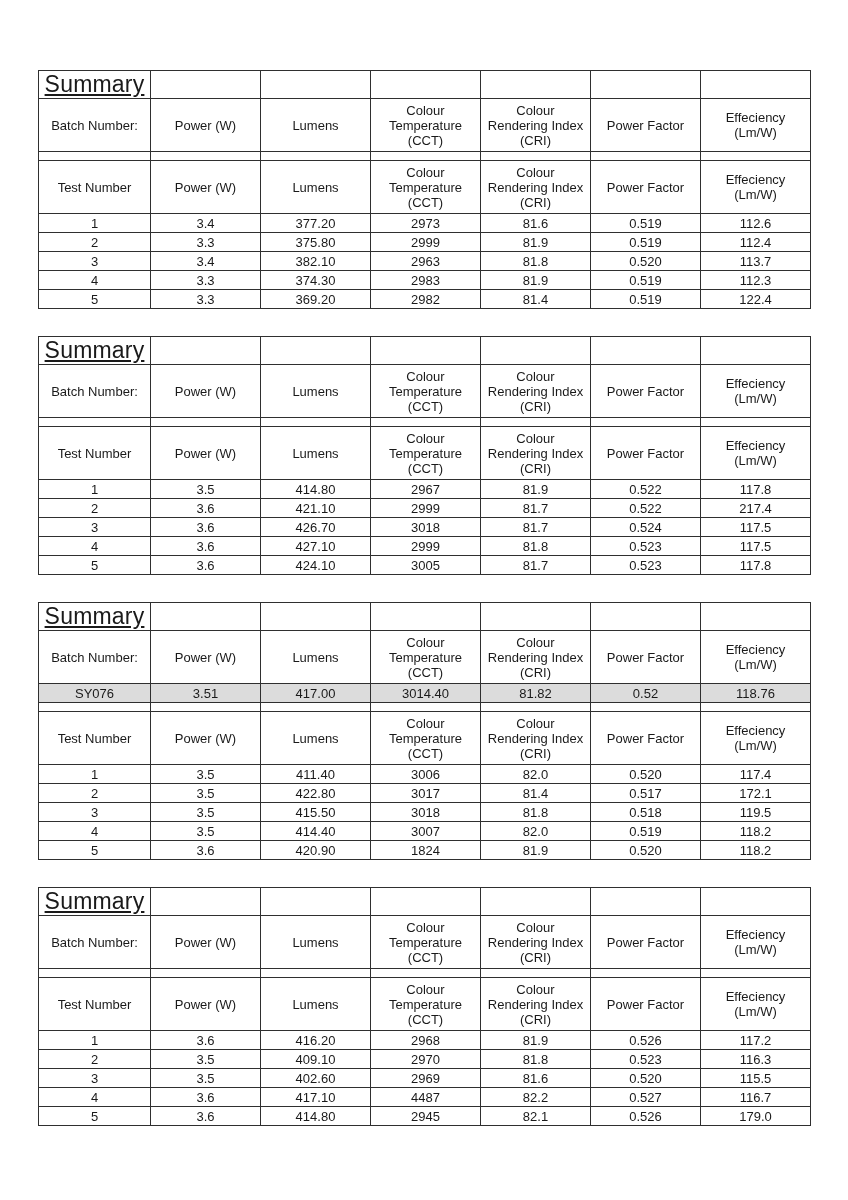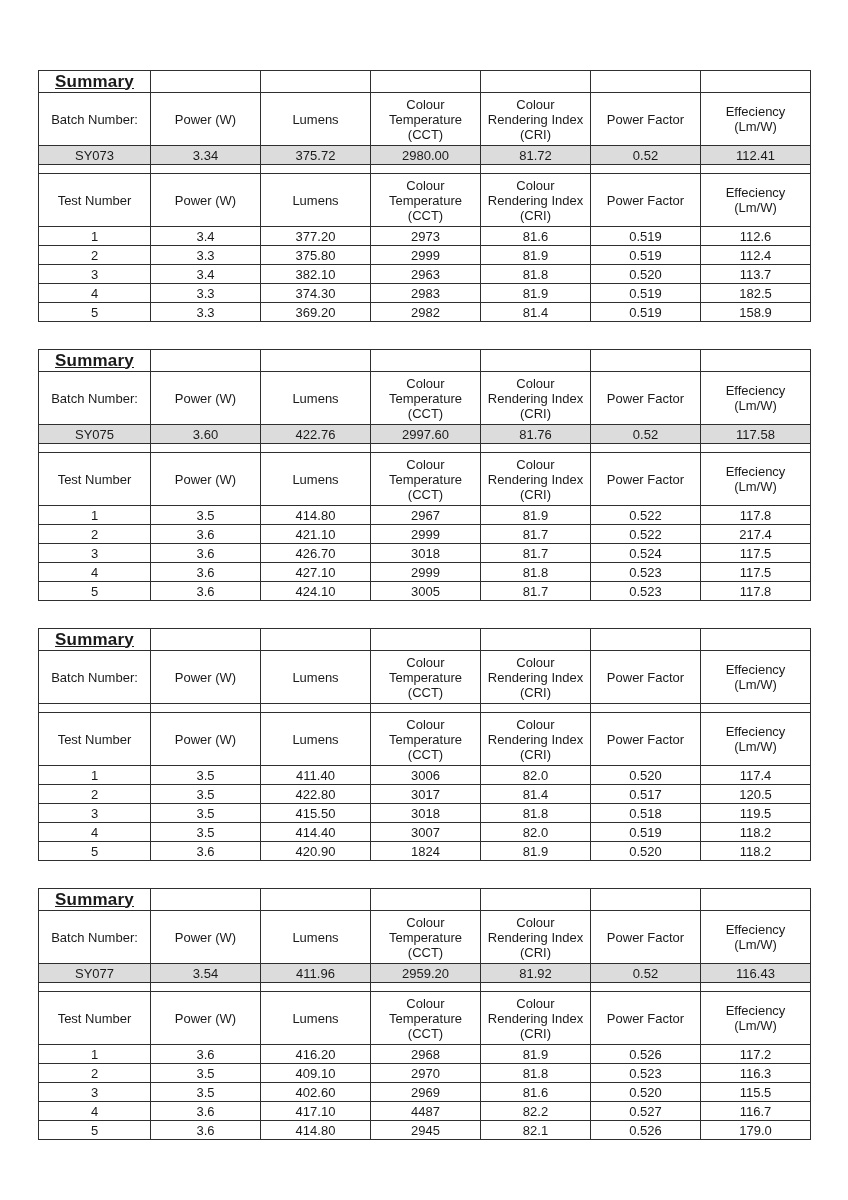--- a/index.html
+++ b/index.html
@@ -32,22 +32,22 @@
     overflow: hidden;
   }
   tr.summary-row td {
     height: 21px;
   }
   td.summary-cell {
     text-align: left;
     padding-left: 3px;
   }
   td.summary-cell span {
-    font-size: 17px;
-    font-weight: bold;
+    font-size: 23px;
+    font-weight: normal;
     text-decoration: underline;
     letter-spacing: 0.2px;
   }
   tr.header-row td {
     height: 52px;
     line-height: 15px;
     white-space: pre-line;
   }
   tr.batch-row td {
     height: 18px;
@@ -90,29 +90,20 @@
         <td>Colour
 Temperature
 (CCT)</td>
         <td>Colour
 Rendering Index
 (CRI)</td>
         <td>Power Factor</td>
         <td>Effeciency
 (Lm/W)</td>
       </tr>
-      <tr class="batch-row">
-        <td style="background: rgb(220, 220, 220);">SY073</td>
-        <td style="background: rgb(220, 220, 220);">3.34</td>
-        <td style="background: rgb(220, 220, 220);">375.72</td>
-        <td style="background: rgb(220, 220, 220);">2980.00</td>
-        <td style="background: rgb(220, 220, 220);">81.72</td>
-        <td style="background: rgb(220, 220, 220);">0.52</td>
-        <td style="background: rgb(220, 220, 220);">112.41</td>
-      </tr>
       <tr class="spacer-row">
         <td></td>
         <td></td>
         <td></td>
         <td></td>
         <td></td>
         <td></td>
         <td></td>
       </tr>
       <tr class="header-row">
@@ -156,30 +147,30 @@
         <td>0.520</td>
         <td>113.7</td>
       </tr>
       <tr class="data-row">
         <td>4</td>
         <td>3.3</td>
         <td>374.30</td>
         <td>2983</td>
         <td>81.9</td>
         <td>0.519</td>
-        <td>182.5</td>
+        <td>112.3</td>
       </tr>
       <tr class="data-row">
         <td>5</td>
         <td>3.3</td>
         <td>369.20</td>
         <td>2982</td>
         <td>81.4</td>
         <td>0.519</td>
-        <td>158.9</td>
+        <td>122.4</td>
       </tr>
     </tbody>
   </table>
 
   <table class="block">
     <colgroup>
       <col style="width:112px">
       <col style="width:110px">
       <col style="width:110px">
       <col style="width:110px">
@@ -204,29 +195,20 @@
         <td>Colour
 Temperature
 (CCT)</td>
         <td>Colour
 Rendering Index
 (CRI)</td>
         <td>Power Factor</td>
         <td>Effeciency
 (Lm/W)</td>
       </tr>
-      <tr class="batch-row">
-        <td style="background: rgb(220, 220, 220);">SY075</td>
-        <td style="background: rgb(220, 220, 220);">3.60</td>
-        <td style="background: rgb(220, 220, 220);">422.76</td>
-        <td style="background: rgb(220, 220, 220);">2997.60</td>
-        <td style="background: rgb(220, 220, 220);">81.76</td>
-        <td style="background: rgb(220, 220, 220);">0.52</td>
-        <td style="background: rgb(220, 220, 220);">117.58</td>
-      </tr>
       <tr class="spacer-row">
         <td></td>
         <td></td>
         <td></td>
         <td></td>
         <td></td>
         <td></td>
         <td></td>
       </tr>
       <tr class="header-row">
@@ -318,20 +300,29 @@
         <td>Colour
 Temperature
 (CCT)</td>
         <td>Colour
 Rendering Index
 (CRI)</td>
         <td>Power Factor</td>
         <td>Effeciency
 (Lm/W)</td>
       </tr>
+      <tr class="batch-row">
+        <td style="background: rgb(220, 220, 220);">SY076</td>
+        <td style="background: rgb(220, 220, 220);">3.51</td>
+        <td style="background: rgb(220, 220, 220);">417.00</td>
+        <td style="background: rgb(220, 220, 220);">3014.40</td>
+        <td style="background: rgb(220, 220, 220);">81.82</td>
+        <td style="background: rgb(220, 220, 220);">0.52</td>
+        <td style="background: rgb(220, 220, 220);">118.76</td>
+      </tr>
       <tr class="spacer-row">
         <td></td>
         <td></td>
         <td></td>
         <td></td>
         <td></td>
         <td></td>
         <td></td>
       </tr>
       <tr class="header-row">
@@ -357,21 +348,21 @@
         <td>0.520</td>
         <td>117.4</td>
       </tr>
       <tr class="data-row">
         <td>2</td>
         <td>3.5</td>
         <td>422.80</td>
         <td>3017</td>
         <td>81.4</td>
         <td>0.517</td>
-        <td>120.5</td>
+        <td>172.1</td>
       </tr>
       <tr class="data-row">
         <td>3</td>
         <td>3.5</td>
         <td>415.50</td>
         <td>3018</td>
         <td>81.8</td>
         <td>0.518</td>
         <td>119.5</td>
       </tr>
@@ -423,29 +414,20 @@
         <td>Colour
 Temperature
 (CCT)</td>
         <td>Colour
 Rendering Index
 (CRI)</td>
         <td>Power Factor</td>
         <td>Effeciency
 (Lm/W)</td>
       </tr>
-      <tr class="batch-row">
-        <td style="background: rgb(220, 220, 220);">SY077</td>
-        <td style="background: rgb(220, 220, 220);">3.54</td>
-        <td style="background: rgb(220, 220, 220);">411.96</td>
-        <td style="background: rgb(220, 220, 220);">2959.20</td>
-        <td style="background: rgb(220, 220, 220);">81.92</td>
-        <td style="background: rgb(220, 220, 220);">0.52</td>
-        <td style="background: rgb(220, 220, 220);">116.43</td>
-      </tr>
       <tr class="spacer-row">
         <td></td>
         <td></td>
         <td></td>
         <td></td>
         <td></td>
         <td></td>
         <td></td>
       </tr>
       <tr class="header-row">

